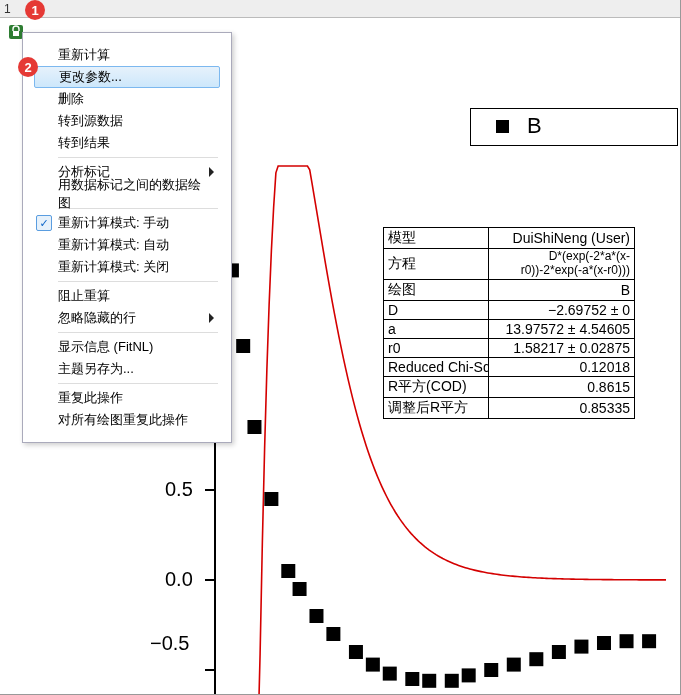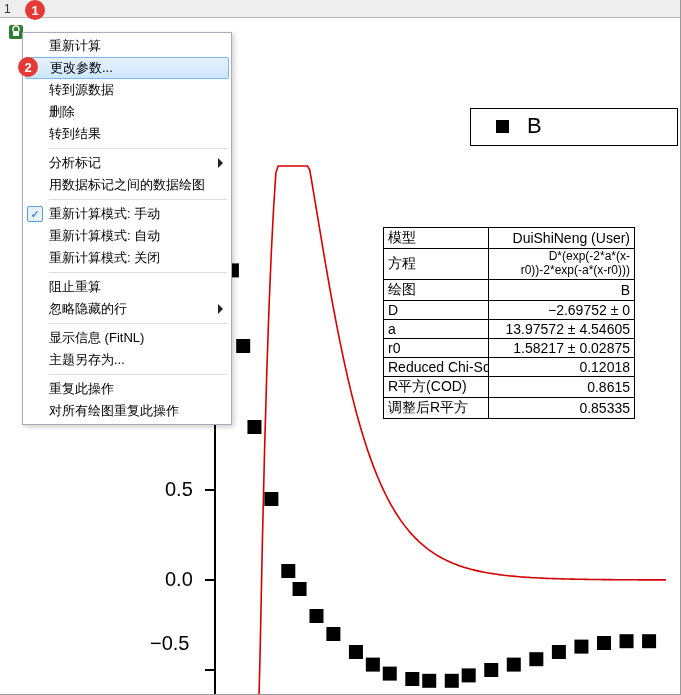--- a/index.html
+++ b/index.html
@@ -47,21 +47,21 @@
   }
   
   .ctx {
     position: absolute;
     top: 32px; left: 22px;
     width: 210px;
     background: #fff;
     border: 1px solid #aab;
     box-shadow: 2px 2px 5px rgba(0,0,0,0.2);
     z-index: 30;
-    padding: 2px;
+    padding: 11px;
   }
   .ctx-row {
     display: flex;
     align-items: center;
     height: 22px;
     padding: 0 18px 0 24px;
     position: relative;
     cursor: default;
   }
   .ctx-row.hl {
@@ -170,24 +170,24 @@
 </div>
 
 <div class="ctx">
   <div class="ctx-row">
       <span>重新计算</span>
     </div>
   <div class="ctx-row hl">
       <span>更改参数...</span>
     </div>
   <div class="ctx-row">
+      <span>删除</span>
+    </div>
+  <div class="ctx-row">
       <span>转到源数据</span>
-    </div>
-  <div class="ctx-row">
-      <span>删除</span>
     </div>
   <div class="ctx-row">
       <span>转到结果</span>
     </div>
   <div class="ctx-sep"></div>
   <div class="ctx-row">
       <span>分析标记</span>
       <span class="ctx-arrow"></span>
     </div>
   <div class="ctx-row">

